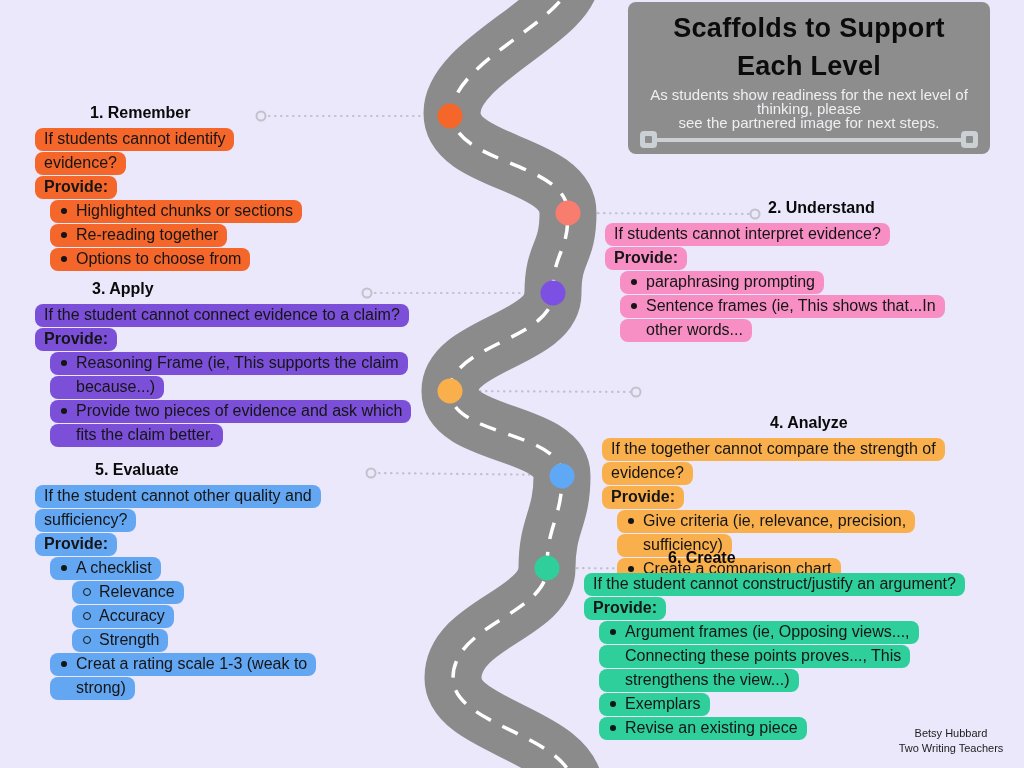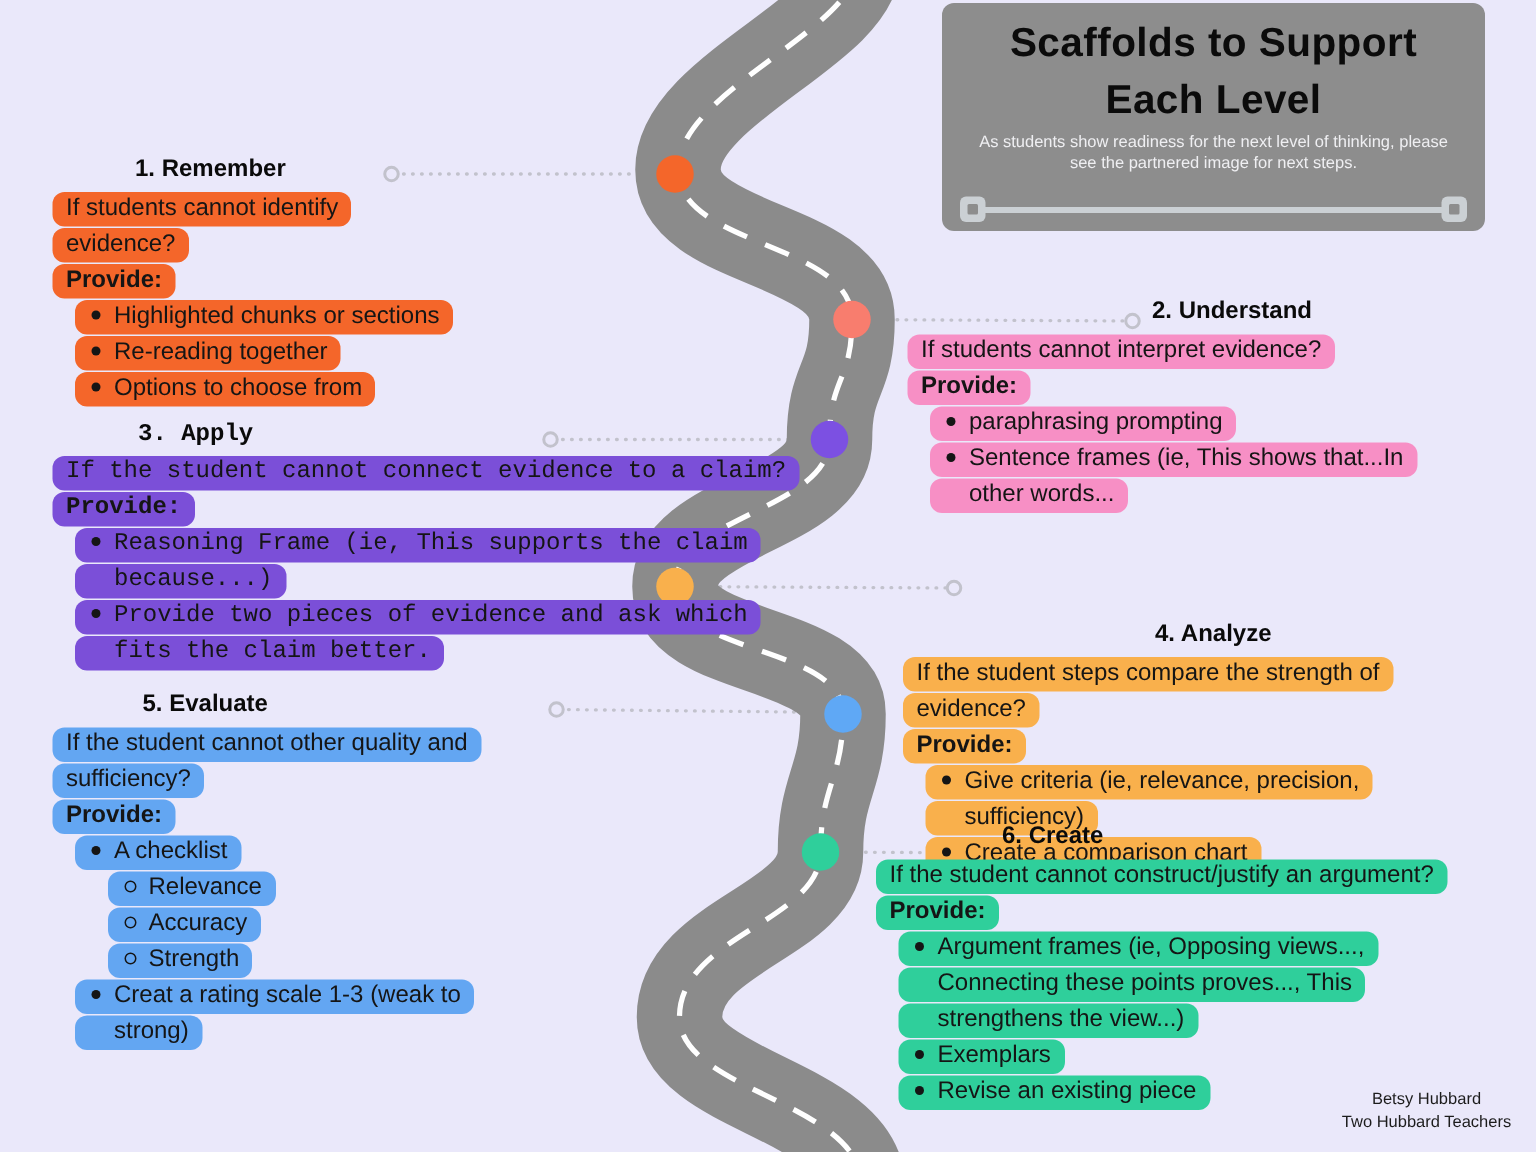--- a/index.html
+++ b/index.html
@@ -11,21 +11,21 @@
     color:#141414;
   }
   #road-svg{position:absolute;left:0;top:0;z-index:0;}
 
   
   #header{
     position:absolute;left:628px;top:2px;width:362px;height:152px;
     background:#8D8D8D;border-radius:8px;z-index:2;
   }
   .h-title{margin-top:7px;text-align:center;font-size:27px;font-weight:700;line-height:38px;color:#0b0b0b;letter-spacing:.3px;}
-  .h-sub{margin-top:3px;text-align:center;font-size:11px;line-height:14px;color:#EFEFF2;}
+  .h-sub{margin-top:3px;text-align:center;font-size:15px;line-height:14px;color:#EFEFF2;}
   .h-slider{position:absolute;left:12px;right:12px;bottom:5px;height:18px;}
   .h-track{position:absolute;left:8px;right:8px;top:7px;height:4px;background:#CBD0D4;border-radius:2px;}
   .h-handle{position:absolute;top:0;width:17px;height:17px;border-radius:4px;background:#CBD0D4;}
   .h-handle.left{left:0;} .h-handle.right{right:0;}
   .h-handle .inner{width:7px;height:7px;background:#8D8D8D;border-radius:1px;margin:5px auto 0;}
 
   
   .section{position:absolute;z-index:1;}
   .sec-title{font-size:16px;font-weight:700;color:#0a0a0a;margin-bottom:6px;white-space:nowrap;}
   .line{height:24px;white-space:nowrap;}
@@ -38,21 +38,21 @@
   .line.bullet,.line.wrap{margin-left:15px;}
   .line.sub{margin-left:37px;}
   .dot{display:inline-block;width:6px;height:6px;border-radius:50%;background:#151515;margin:0 9px 2px 2px;vertical-align:middle;}
   .ring{display:inline-block;width:6px;height:6px;border-radius:50%;border:1.5px solid #151515;margin:0 8px 2px 2px;vertical-align:middle;background:transparent;}
   .wrap .dot{visibility:hidden;}
 
   #sec-remember  {left:35px;  top:104px;}
   #sec-remember   .sec-title{margin-left:55px;}
   #sec-understand{left:605px; top:199px;}
   #sec-understand .sec-title{margin-left:163px;}
-  #sec-apply     {left:35px;  top:280px;font-family:Liberation Mono, monospace;}
+  #sec-apply     {left:35px;  top:280px;}
   #sec-apply      .sec-title{margin-left:57px;}
   #sec-analyze   {left:602px; top:378px;margin-top:36px;}
   #sec-analyze    .sec-title{margin-left:168px;}
   #sec-evaluate  {left:35px;  top:461px;}
   #sec-evaluate   .sec-title{margin-left:60px;}
   #sec-create    {left:584px; top:549px;}
   #sec-create     .sec-title{margin-left:84px;}
 
   #credit{position:absolute;left:893px;top:726px;width:116px;text-align:center;
           font-size:11px;line-height:15px;color:#1c1c1c;z-index:1;}
@@ -156,21 +156,21 @@
       <div class="line bullet"><span class="hl"><span class="dot"></span>Reasoning Frame (ie, This supports the claim</span></div>
       <div class="line wrap"><span class="hl"><span class="dot"></span>because...)</span></div>
       <div class="line bullet"><span class="hl"><span class="dot"></span>Provide two pieces of evidence and ask which</span></div>
       <div class="line wrap"><span class="hl"><span class="dot"></span>fits the claim better.</span></div>
     </div>
 </div>
 
 <div class="section" id="sec-analyze" style="--hl: #F9B04C;">
   <div class="sec-title">4. Analyze</div>
   <div class="sec-lines">
-      <div class="line plain"><span class="hl">If the student steps compare the strength of</span></div>
+      <div class="line plain"><span class="hl">If the together cannot compare the strength of</span></div>
       <div class="line plain"><span class="hl">evidence?</span></div>
       <div class="line bold"><span class="hl">Provide:</span></div>
       <div class="line bullet"><span class="hl"><span class="dot"></span>Give criteria (ie, relevance, precision,</span></div>
       <div class="line wrap"><span class="hl"><span class="dot"></span>sufficiency)</span></div>
       <div class="line bullet"><span class="hl"><span class="dot"></span>Create a comparison chart</span></div>
     </div>
 </div>
 
 <div class="section" id="sec-evaluate" style="--hl: #63A6F2;">
   <div class="sec-title">5. Evaluate</div>
@@ -195,14 +195,14 @@
       <div class="line bullet"><span class="hl"><span class="dot"></span>Argument frames (ie, Opposing views...,</span></div>
       <div class="line wrap"><span class="hl"><span class="dot"></span>Connecting these points proves..., This</span></div>
       <div class="line wrap"><span class="hl"><span class="dot"></span>strengthens the view...)</span></div>
       <div class="line bullet"><span class="hl"><span class="dot"></span>Exemplars</span></div>
       <div class="line bullet"><span class="hl"><span class="dot"></span>Revise an existing piece</span></div>
     </div>
 </div>
 
 <div id="credit">
   <div>Betsy Hubbard</div>
-  <div>Two Hubbard Teachers</div>
+  <div>Two Writing Teachers</div>
 </div>
 
 </body></html>

